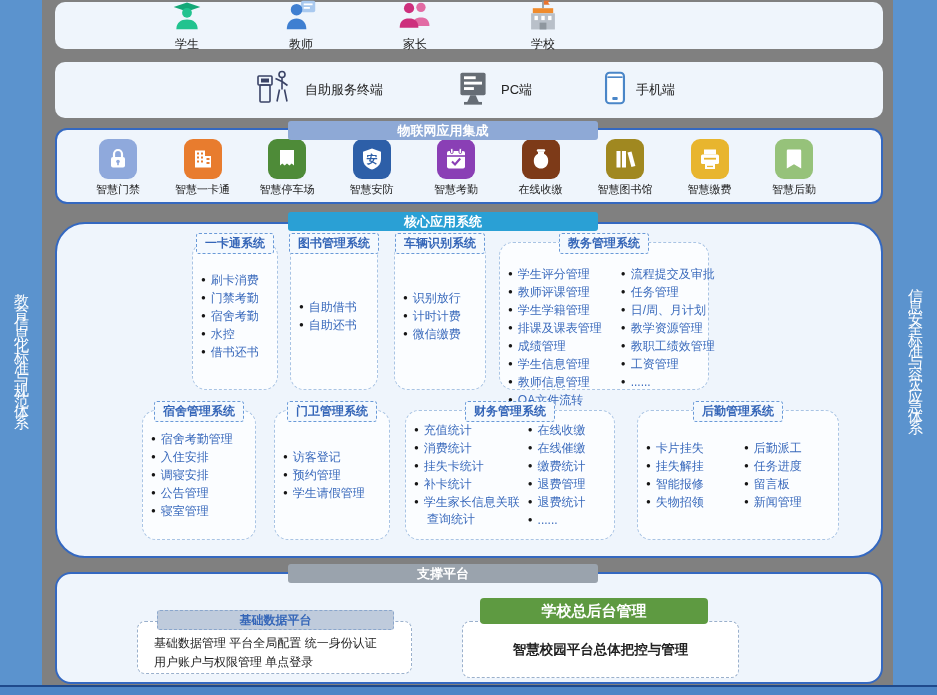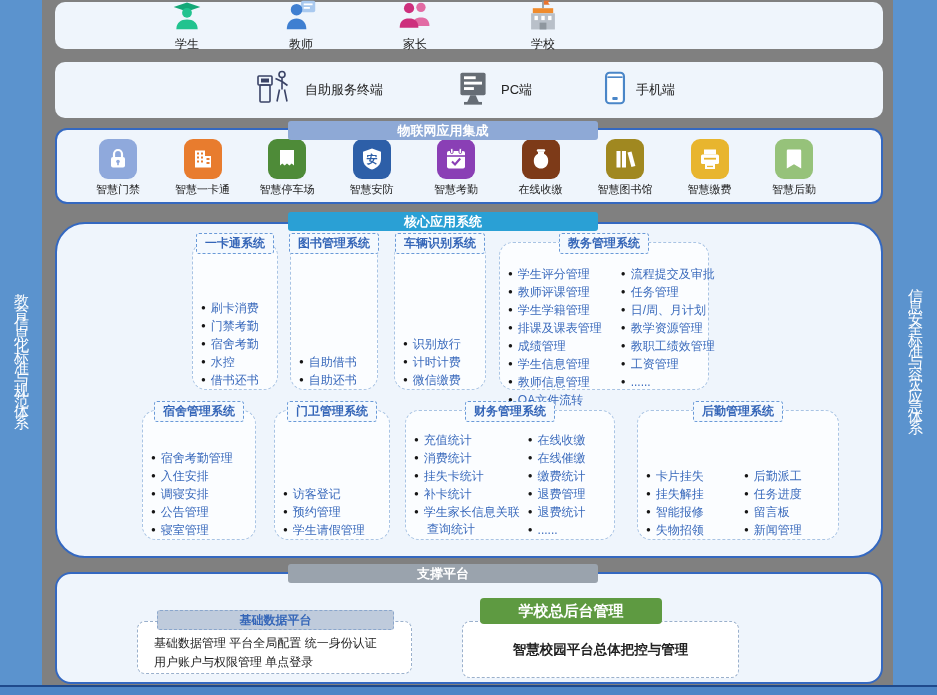--- a/index.html
+++ b/index.html
@@ -39,21 +39,21 @@
   .device-item{display:flex;align-items:center;gap:10px;}
   .device-item .lbl{font-size:13px;color:#222;}
 
   
   .iot-row{display:flex;justify-content:space-between;padding:9px 48px 0 22px;}
   .iot-item{display:flex;flex-direction:column;align-items:center;width:78px;}
   .iot-icon{width:38px;height:40px;border-radius:9px;display:flex;align-items:center;justify-content:center;}
   .iot-item .lbl{font-size:11px;color:#222;margin-top:3px;white-space:nowrap;}
 
   
-  .sys-card{position:absolute;background:#fbfdff;border:1px dashed #a9c4e4;border-radius:14px;display:flex;align-items:flex-end;box-sizing:border-box;}
+  .sys-card{position:absolute;background:#fbfdff;border:1px dashed #a9c4e4;border-radius:14px;display:flex;align-items:center;box-sizing:border-box;}
   .sys-title{position:absolute;top:-10px;left:50%;transform:translateX(-50%);background:#f4f9fe;border:1px dashed #6a9ad8;border-radius:3px;padding:1px 8px;font-size:12px;font-weight:bold;color:#3566b8;white-space:nowrap;z-index:3;}
   .sys-body{display:flex;gap:2px;padding-left:8px;width:100%;box-sizing:border-box;}
   .col{list-style:none;margin:0;padding:0;}
   .col li{font-size:12px;line-height:17px;color:#3a6abc;white-space:nowrap;padding-left:13px;text-indent:-13px;}
   .col li::before{content:"●";color:#151515;font-size:8px;margin-right:5px;vertical-align:2px;}
   .col li.wrap{white-space:normal;}
   .sys-0{left:135px;top:18px;width:86px;height:148px;}
   .sys-1{left:233px;top:18px;width:88px;height:148px;}
   .sys-2{left:337px;top:18px;width:92px;height:148px;}
   .sys-3{left:442px;top:18px;width:210px;height:148px;align-items:flex-start;}
@@ -66,21 +66,21 @@
   .sys-6 .col-0{width:114px;}
   .sys-6 .col-1{width:88px;}
   .sys-7{left:580px;top:186px;width:202px;height:130px;}
   .sys-7 .col-0{width:96px;}
   .sys-7 .col-1{width:92px;}
 
   
   .panel-support{z-index:2;}
   .base-title{position:absolute;left:100px;top:36px;width:235px;height:18px;background:#bfcbdc;border:1px dashed #8aa6cc;border-radius:3px;color:#3566b8;font-weight:bold;font-size:12px;display:flex;align-items:center;justify-content:center;z-index:3;}
   .base-card{position:absolute;left:80px;top:47px;width:275px;height:53px;background:#fff;border:1px dashed #9ab0cc;border-radius:8px;box-sizing:border-box;padding:12px 0 0 16px;font-size:12px;color:#222;line-height:19px;z-index:2;}
-  .admin-title{position:absolute;left:423px;top:24px;width:182px;height:26px;background:#5e9a41;border-radius:4px;color:#fff;font-weight:bold;font-size:15px;display:flex;align-items:center;justify-content:center;z-index:3;}
+  .admin-title{position:absolute;left:423px;top:24px;width:228px;height:26px;background:#5e9a41;border-radius:4px;color:#fff;font-weight:bold;font-size:15px;display:flex;align-items:center;justify-content:center;z-index:3;}
   .admin-card{position:absolute;left:405px;top:47px;width:275px;height:55px;background:#fff;border:1px dashed #9ab0cc;border-radius:8px;display:flex;align-items:center;justify-content:center;font-size:13.5px;font-weight:600;color:#222;z-index:2;}
 </style>
 </head>
 <body>
 
 <div id="canvas">
 
   <div class="sidebar sidebar-left">
     <span class="vtext">教育信息化标准与规范体系</span>
   </div>

